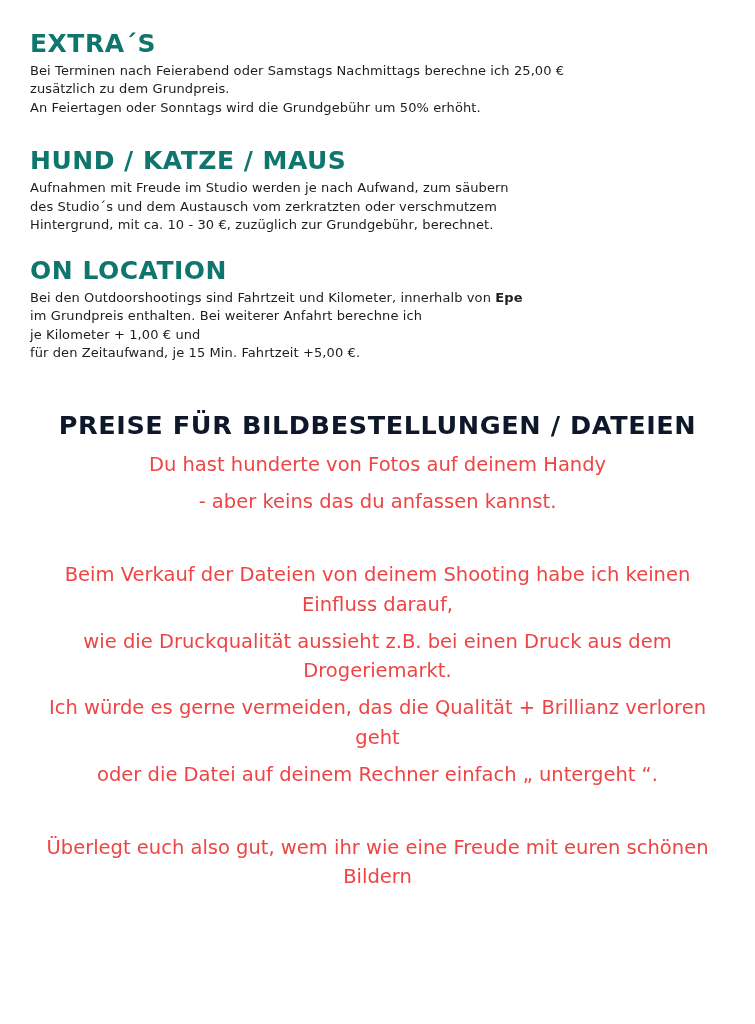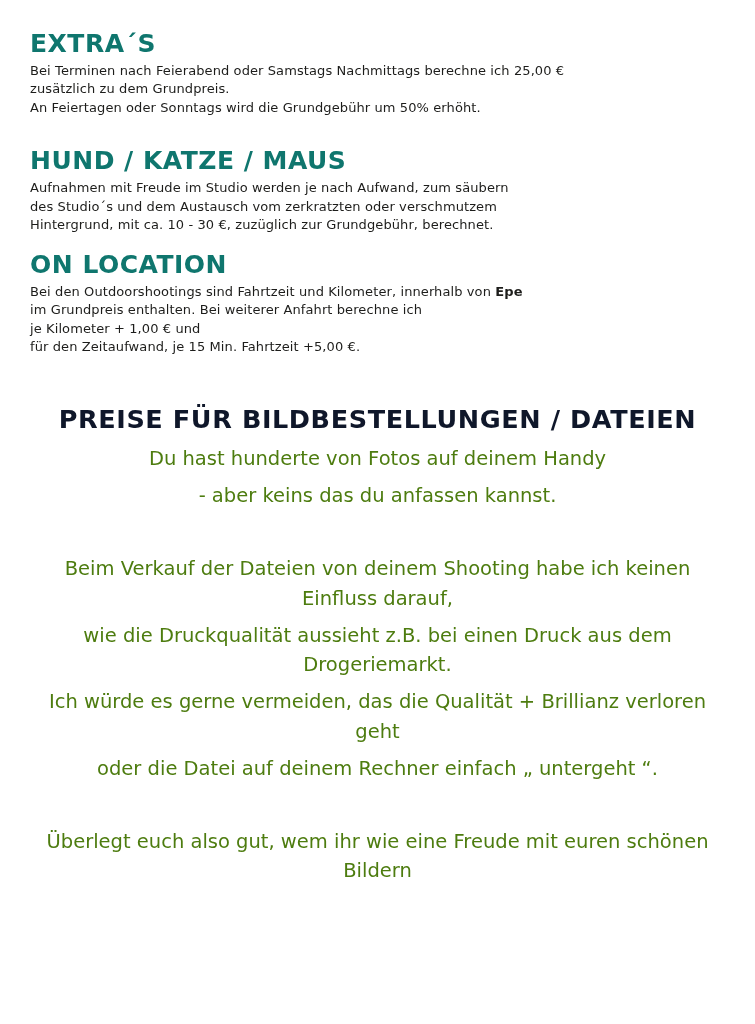--- a/index.html
+++ b/index.html
@@ -42,41 +42,41 @@
     line-height: 1.42;
     color: #1d1d1b;
     letter-spacing: 0.1px;
   }
   .section p .bold-inline {
     font-weight: bold;
   }
 
   
   #extras { margin-top: 8px; margin-bottom: 30px; }
-  #hund   { margin-bottom: 16px; }
+  #hund   { margin-bottom: 22px; }
   #onloc  { }
 
   
   .center-block {
     margin-top: 48px;
     text-align: center;
   }
   .center-head {
     font-weight: bold;
     font-size: 25.5px;
     letter-spacing: 0.6px;
     line-height: 1.15;
     margin: 0 0 10px 0;
     color: #0f172a;
   }
   .center-block p {
     margin: 8px;
     font-size: 19.5px;
     line-height: 1.5;
-    color: #4d7c0f;
+    color: #ef4444;
   }
   .para-gap { height: 28px; }
 </style>
 </head>
 <body>
 
 <div class="page">
 
   <div class="section" id="extras">
     <h2 class="section-head">EXTRA´S</h2>

